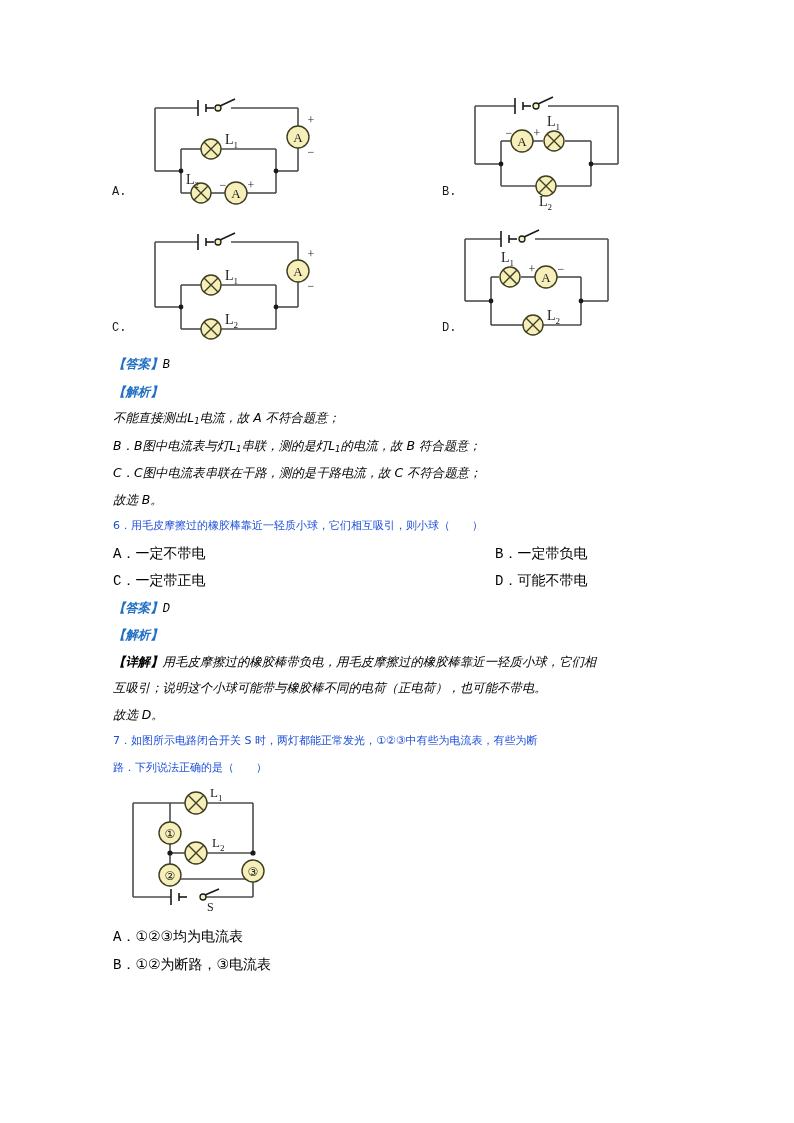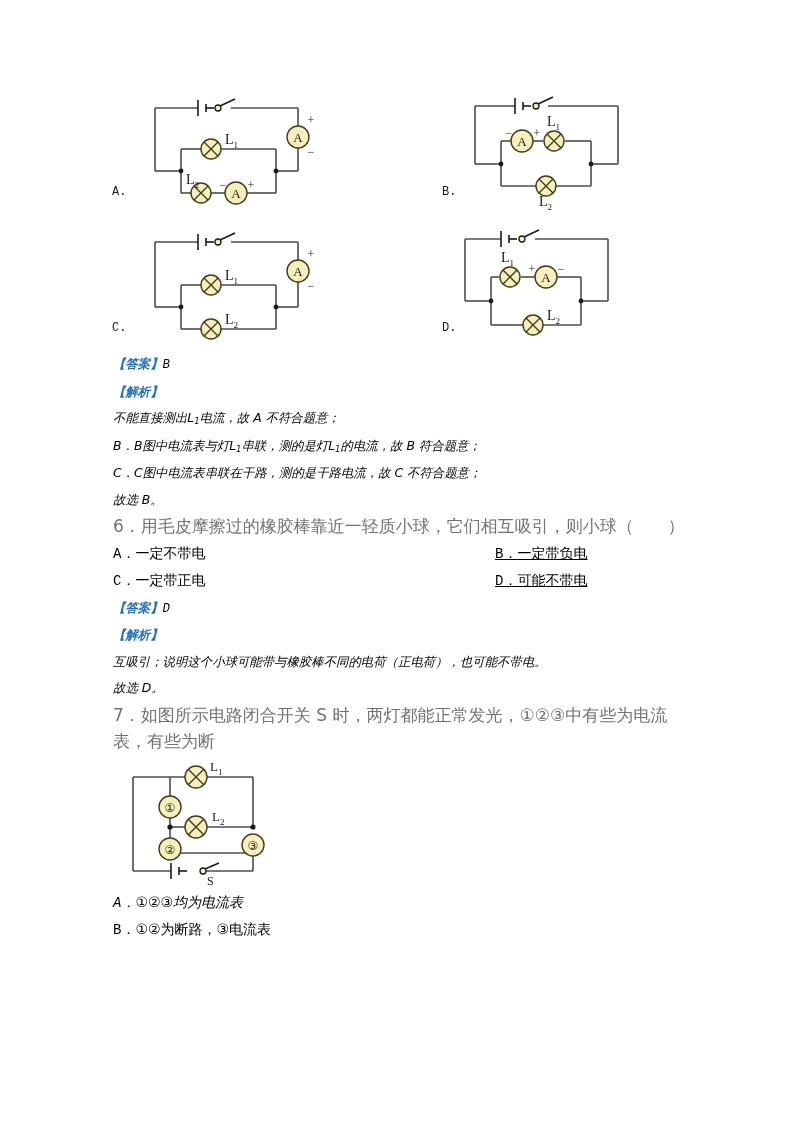--- a/index.html
+++ b/index.html
@@ -55,32 +55,32 @@
     font-style: italic;
   }
   .line.wrap { white-space: normal; }
   .tag {
     color: #1f6fc4;
     font-weight: bold;
   }
   .tagblack { color: #000000; }
   .q-line {
     font-family: "DejaVu Sans", "Liberation Sans", sans-serif;
-    font-size: 17px;
+    font-size: 11px;
     line-height: 26.5px;
-    color: #737373;
+    color: #1d4ed8;
   }
   .opt-row {
     display: flex;
     line-height: 26.5px;
     font-size: 14px;
     font-family: "DejaVu Sans", "Liberation Sans", sans-serif;
   }
   .opt-a { width: 382px; }
-  .opt-b { width: 198px; text-decoration: underline; }
+  .opt-b { width: 198px; }
   sub {
     font-size: 8.5px;
     vertical-align: baseline;
     position: relative;
     top: 2px;
   }
   .mono { font-family: "Liberation Mono", "DejaVu Sans Mono", monospace; }
   .q7fig { margin-top: 4px; margin-left: 10px; }
 </style>
 </head>
@@ -364,28 +364,32 @@
       </div>
     </div>
 
     <div>
       <div class="line">
         <span class="tag">【答案】</span><span class="mono">D</span>
       </div>
       <div class="line">
         <span class="tag">【解析】</span>
       </div>
+      <div class="line">
+        <span class="tagblack" style="font-weight:bold;">【详解】</span><span>用毛皮摩擦过的橡胶棒带负电，用毛皮摩擦过的橡胶棒靠近一轻质小球，它们相</span>
+      </div>
       <div class="line">互吸引；说明这个小球可能带与橡胶棒不同的电荷（正电荷），也可能不带电。</div>
       <div class="line">故选 D。</div>
     </div>
 
     <div>
       <div class="q-line">
         <span>7．</span><span>如图所示电路闭合开关 S 时，两灯都能正常发光，①②③中有些为电流表，有些为断</span>
       </div>
+      <div class="q-line">路．下列说法正确的是（　　）</div>
 
       <div class="q7fig">
         <svg width="180" height="130" viewBox="0 0 180 130">
           <g fill="none" stroke="#4d4d4d" stroke-width="1.6">
 
             <path d="M10 18 H62"></path>
             <path d="M84 18 H130"></path>
             <path d="M10 18 V112"></path>
             <path d="M130 18 V58"></path>
             <path d="M130 78 V94"></path>
@@ -442,21 +446,21 @@
           </g>
 
           <g>
             <circle cx="80" cy="112" r="3" fill="#f7efb9" stroke="#1a1a1a" stroke-width="1.3"></circle>
             <path d="M82 110 L96 104" stroke="#1a1a1a" stroke-width="1.6" fill="none"></path>
           </g>
           <text x="84" y="126" font-size="12" fill="#1a1a1a" font-family="Liberation Serif, serif">S</text>
         </svg>
       </div>
 
-      <div class="opt-row" style="margin-top:0;font-style:italic;">
+      <div class="opt-row" style="margin-top:8px;">
         <div>
           <span class="mono">A．</span><span>①②③均为电流表</span>
         </div>
       </div>
       <div class="opt-row">
         <div>
           <span class="mono">B．</span><span>①②为断路，③电流表</span>
         </div>
       </div>
     </div>

